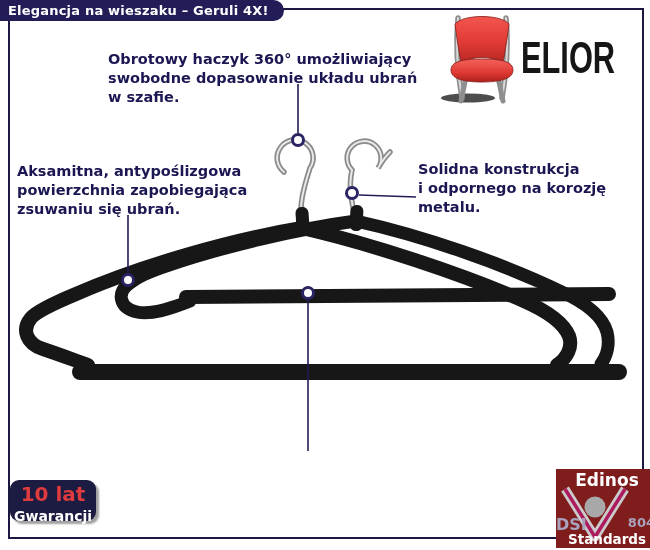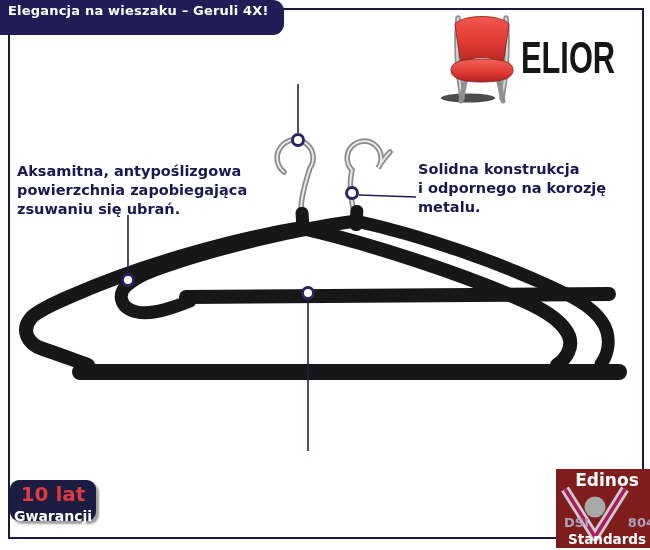--- a/index.html
+++ b/index.html
@@ -2,21 +2,21 @@
 <html><head>
 <meta charset="utf-8">
 <style>
   html,body{margin:0;padding:0;background:#ffffff;}
   #canvas{
     position:relative;width:650px;height:550px;background:#ffffff;
     font-family:"DejaVu Sans","Liberation Sans",sans-serif;overflow:hidden;
   }
   
   .banner{
-    position:absolute;left:0;top:0;height:35px;line-height:21px;
+    position:absolute;left:0;top:0;height:21px;line-height:21px;
     padding:0 15px 0 8px;border-radius:0 11px 11px 0;
     background:#221d56;color:#ffffff;font-size:13px;font-weight:bold;
     letter-spacing:.2px;white-space:nowrap;z-index:6;
   }
   
   .frame{position:absolute;background:#1b1842;z-index:1;}
   .frame.top{left:280px;top:8px;width:364px;height:2px;}
   .frame.right{left:642px;top:8px;width:2px;height:531px;}
   .frame.bottom{left:8px;top:537px;width:636px;height:2px;}
   .frame.left{left:8px;top:19px;width:2px;height:518px;}
@@ -46,21 +46,21 @@
   .warranty .years{color:#dd3b3d;font-size:20px;font-weight:bold;line-height:25px;margin-top:2px;}
   .warranty .label{color:#ffffff;font-size:14px;font-weight:bold;line-height:19px;}
   
   .cert{
     position:absolute;left:556px;top:453px;width:102px;height:79px;z-index:5;
     background:#7f1d1d;overflow:hidden;margin-top:16px;
   }
   .cert .cert-title{position:absolute;left:0;right:0;top:1px;text-align:center;
     color:#ffffff;font-size:17px;font-weight:bold;z-index:2;}
   .cert svg{position:absolute;left:0;top:0;z-index:1;}
-  .cert .dsi{position:absolute;left:8px;top:46px;color:#a9a2bd;font-size:13px;font-weight:bold;z-index:2;}
+  .cert .dsi{position:absolute;left:0;top:46px;color:#a9a2bd;font-size:16px;font-weight:bold;z-index:2;}
   .cert .code{position:absolute;right:3px;top:46px;color:#a9a2bd;font-size:13px;font-weight:bold;z-index:2;padding-left:44px;}
   .cert .standards{position:absolute;left:0;right:0;bottom:1px;text-align:center;
     color:#ffffff;font-size:13.5px;font-weight:bold;z-index:2;}
 </style>
 </head>
 <body>
 
 <div id="canvas">
 
   <div class="banner">Elegancja na wieszaku – Geruli 4X!</div>
@@ -129,20 +129,25 @@
     </g>
 
     <g fill="#ffffff" stroke="#2a2462" stroke-width="3">
       <circle cx="298" cy="140" r="5.5"></circle>
       <circle cx="352" cy="193" r="5.5"></circle>
       <circle cx="128" cy="280" r="5.5"></circle>
       <circle cx="308" cy="293" r="5.5"></circle>
     </g>
   </svg>
 
+  <div class="callout c-hook">
+    <div>Obrotowy haczyk 360° umożliwiający</div>
+    <div>swobodne dopasowanie układu ubrań</div>
+    <div>w szafie.</div>
+  </div>
   <div class="callout c-velvet">
     <div>Aksamitna, antypoślizgowa</div>
     <div>powierzchnia zapobiegająca</div>
     <div>zsuwaniu się ubrań.</div>
   </div>
   <div class="callout c-metal">
     <div>Solidna konstrukcja</div>
     <div>i odpornego na korozję</div>
     <div>metalu.</div>
   </div>

